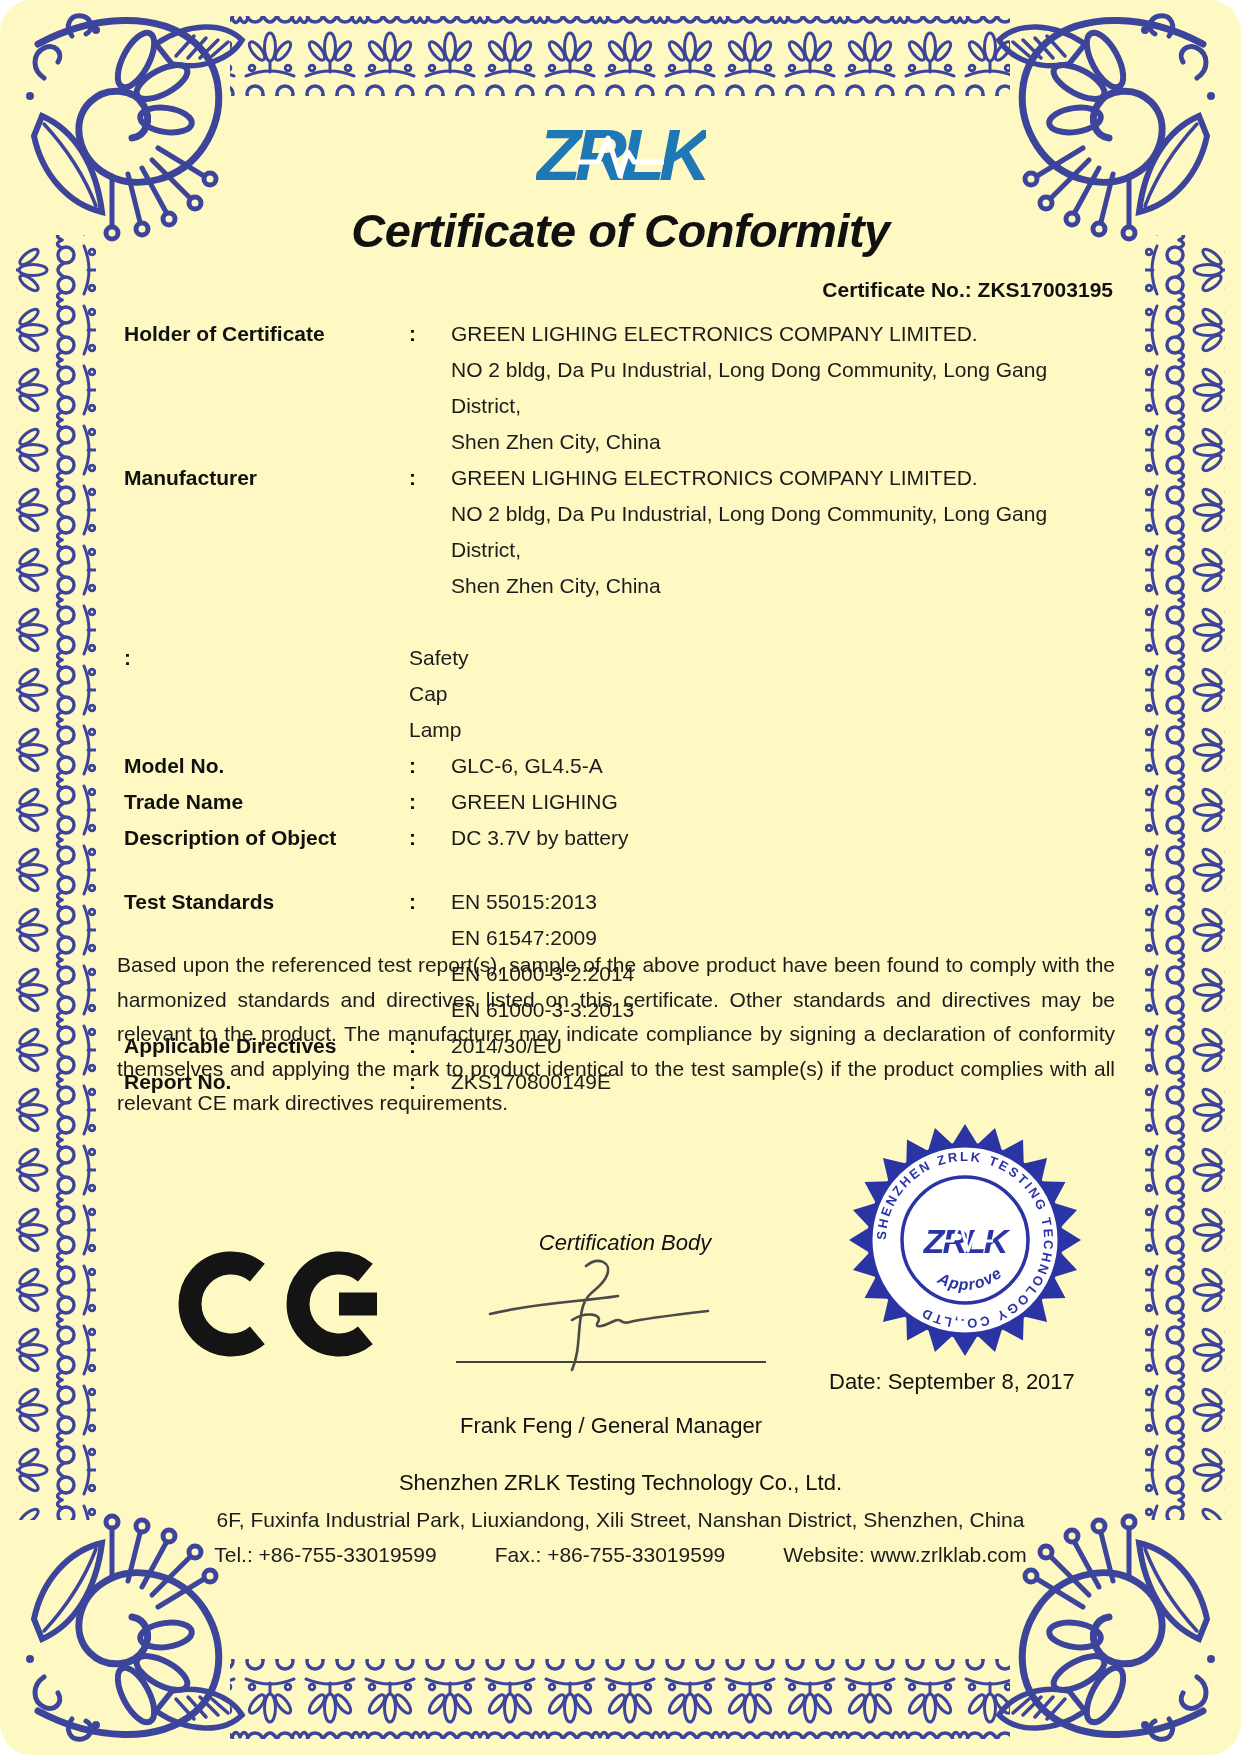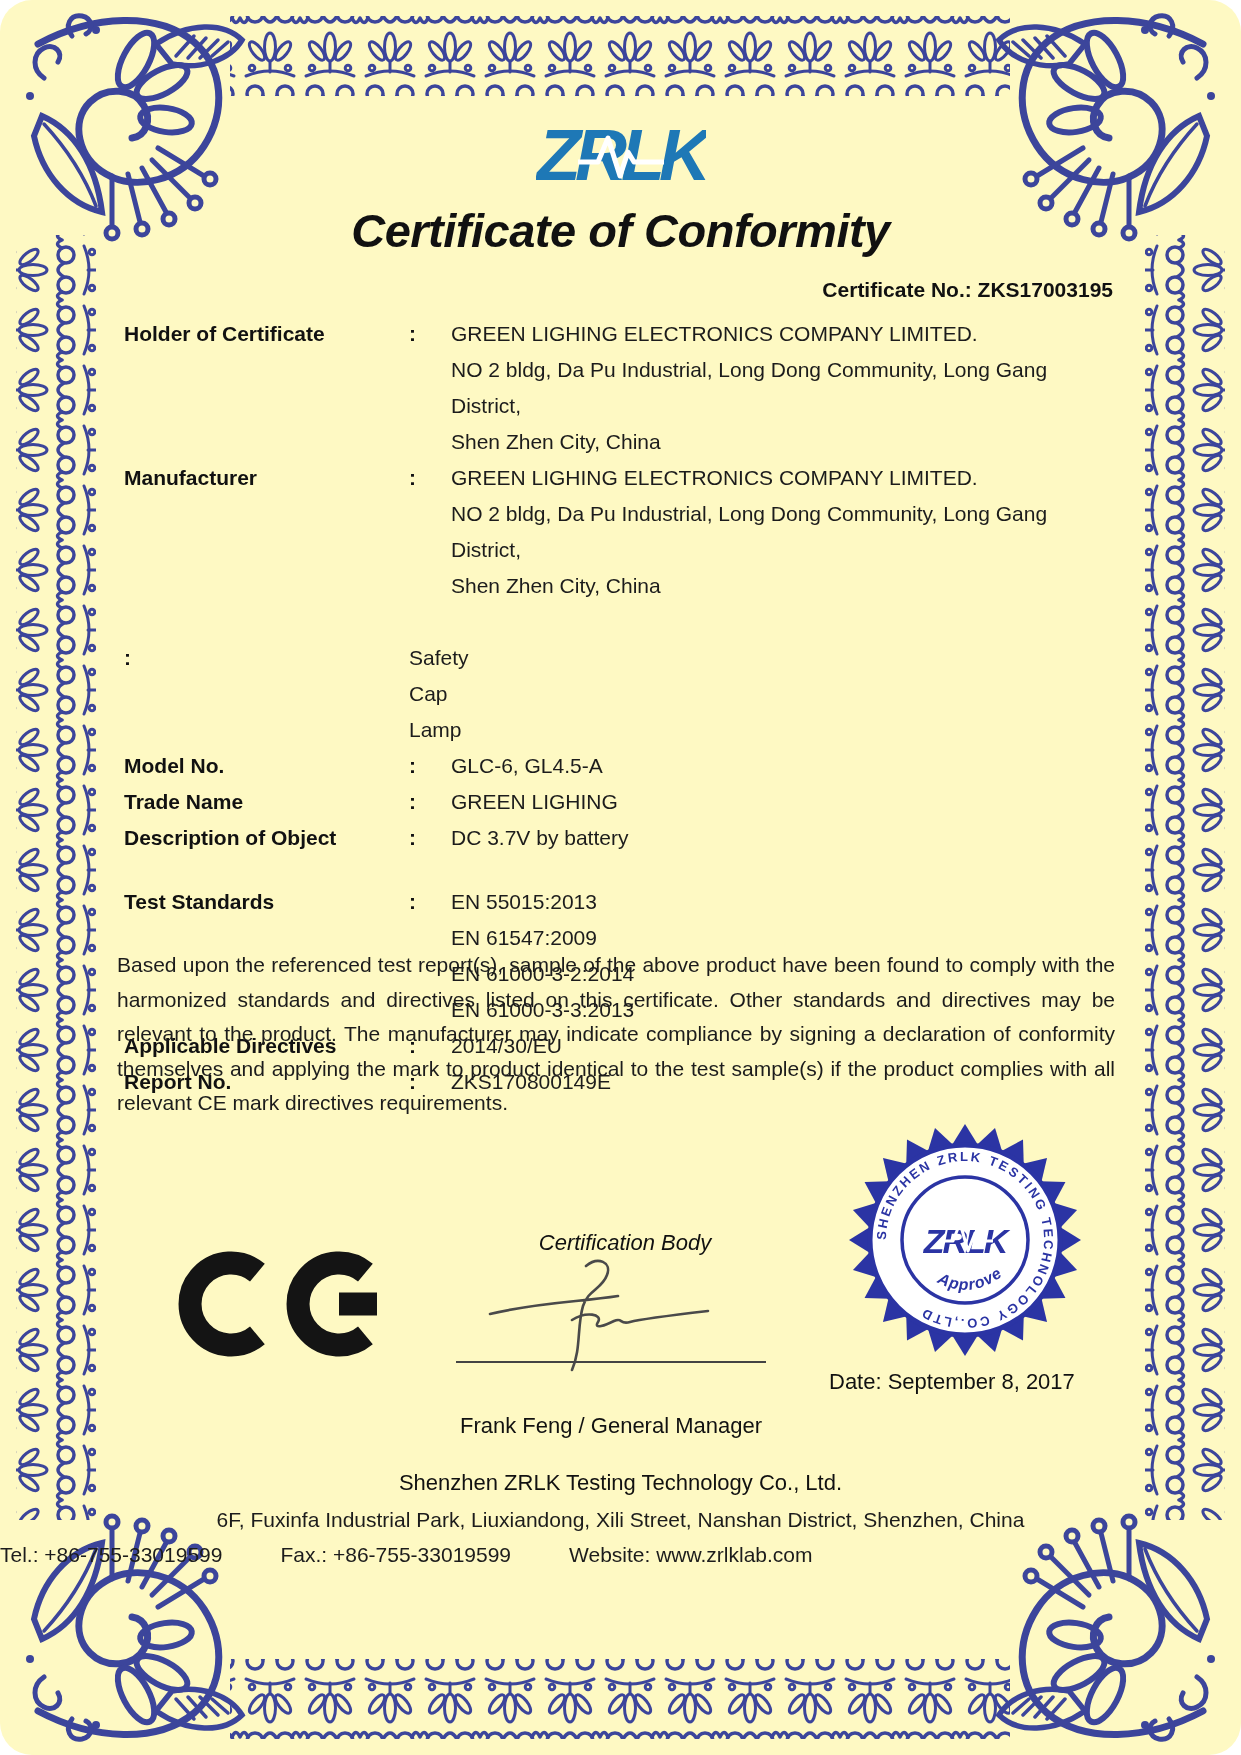--- a/index.html
+++ b/index.html
@@ -38,21 +38,21 @@
 
   .seal{position:absolute;left:847px;top:1122px;color:var(--seal,#2b34a4);}
   .seal .spk{fill:currentColor;}
   .seal .ringtext{fill:currentColor;font-family:"Liberation Sans",sans-serif;font-weight:bold;font-size:13px;letter-spacing:2.4px;}
   .seal .centertext{fill:currentColor;font-family:"Liberation Sans",sans-serif;font-weight:bold;font-style:italic;font-size:34px;letter-spacing:-2px;}
   .seal .apprtext{fill:currentColor;font-family:"Liberation Sans",sans-serif;font-weight:bold;font-style:italic;font-size:16px;letter-spacing:1px;}
 
   .footer{position:absolute;left:0;right:0;top:1470px;text-align:center;}
   .f-company{font-size:22px;font-weight:400;color:#111;}
   .f-address{margin-top:12px;font-size:21px;color:#1c1c1c;}
-  .f-contact{margin-top:11px;font-size:21px;color:#1c1c1c;display:flex;gap:58px;}
+  .f-contact{margin-top:11px;font-size:21px;color:#1c1c1c;display:flex;justify-content:center;gap:58px;}
 </style>
 </head>
 <body>
 
 <div class="page">
 
   <svg class="border-layer" viewBox="0 0 1241 1755" xmlns="http://www.w3.org/2000/svg" aria-hidden="true">
     <defs>
       <g id="motif" fill="none" stroke="currentColor" stroke-linecap="round">
         <g stroke-width="3.5">

